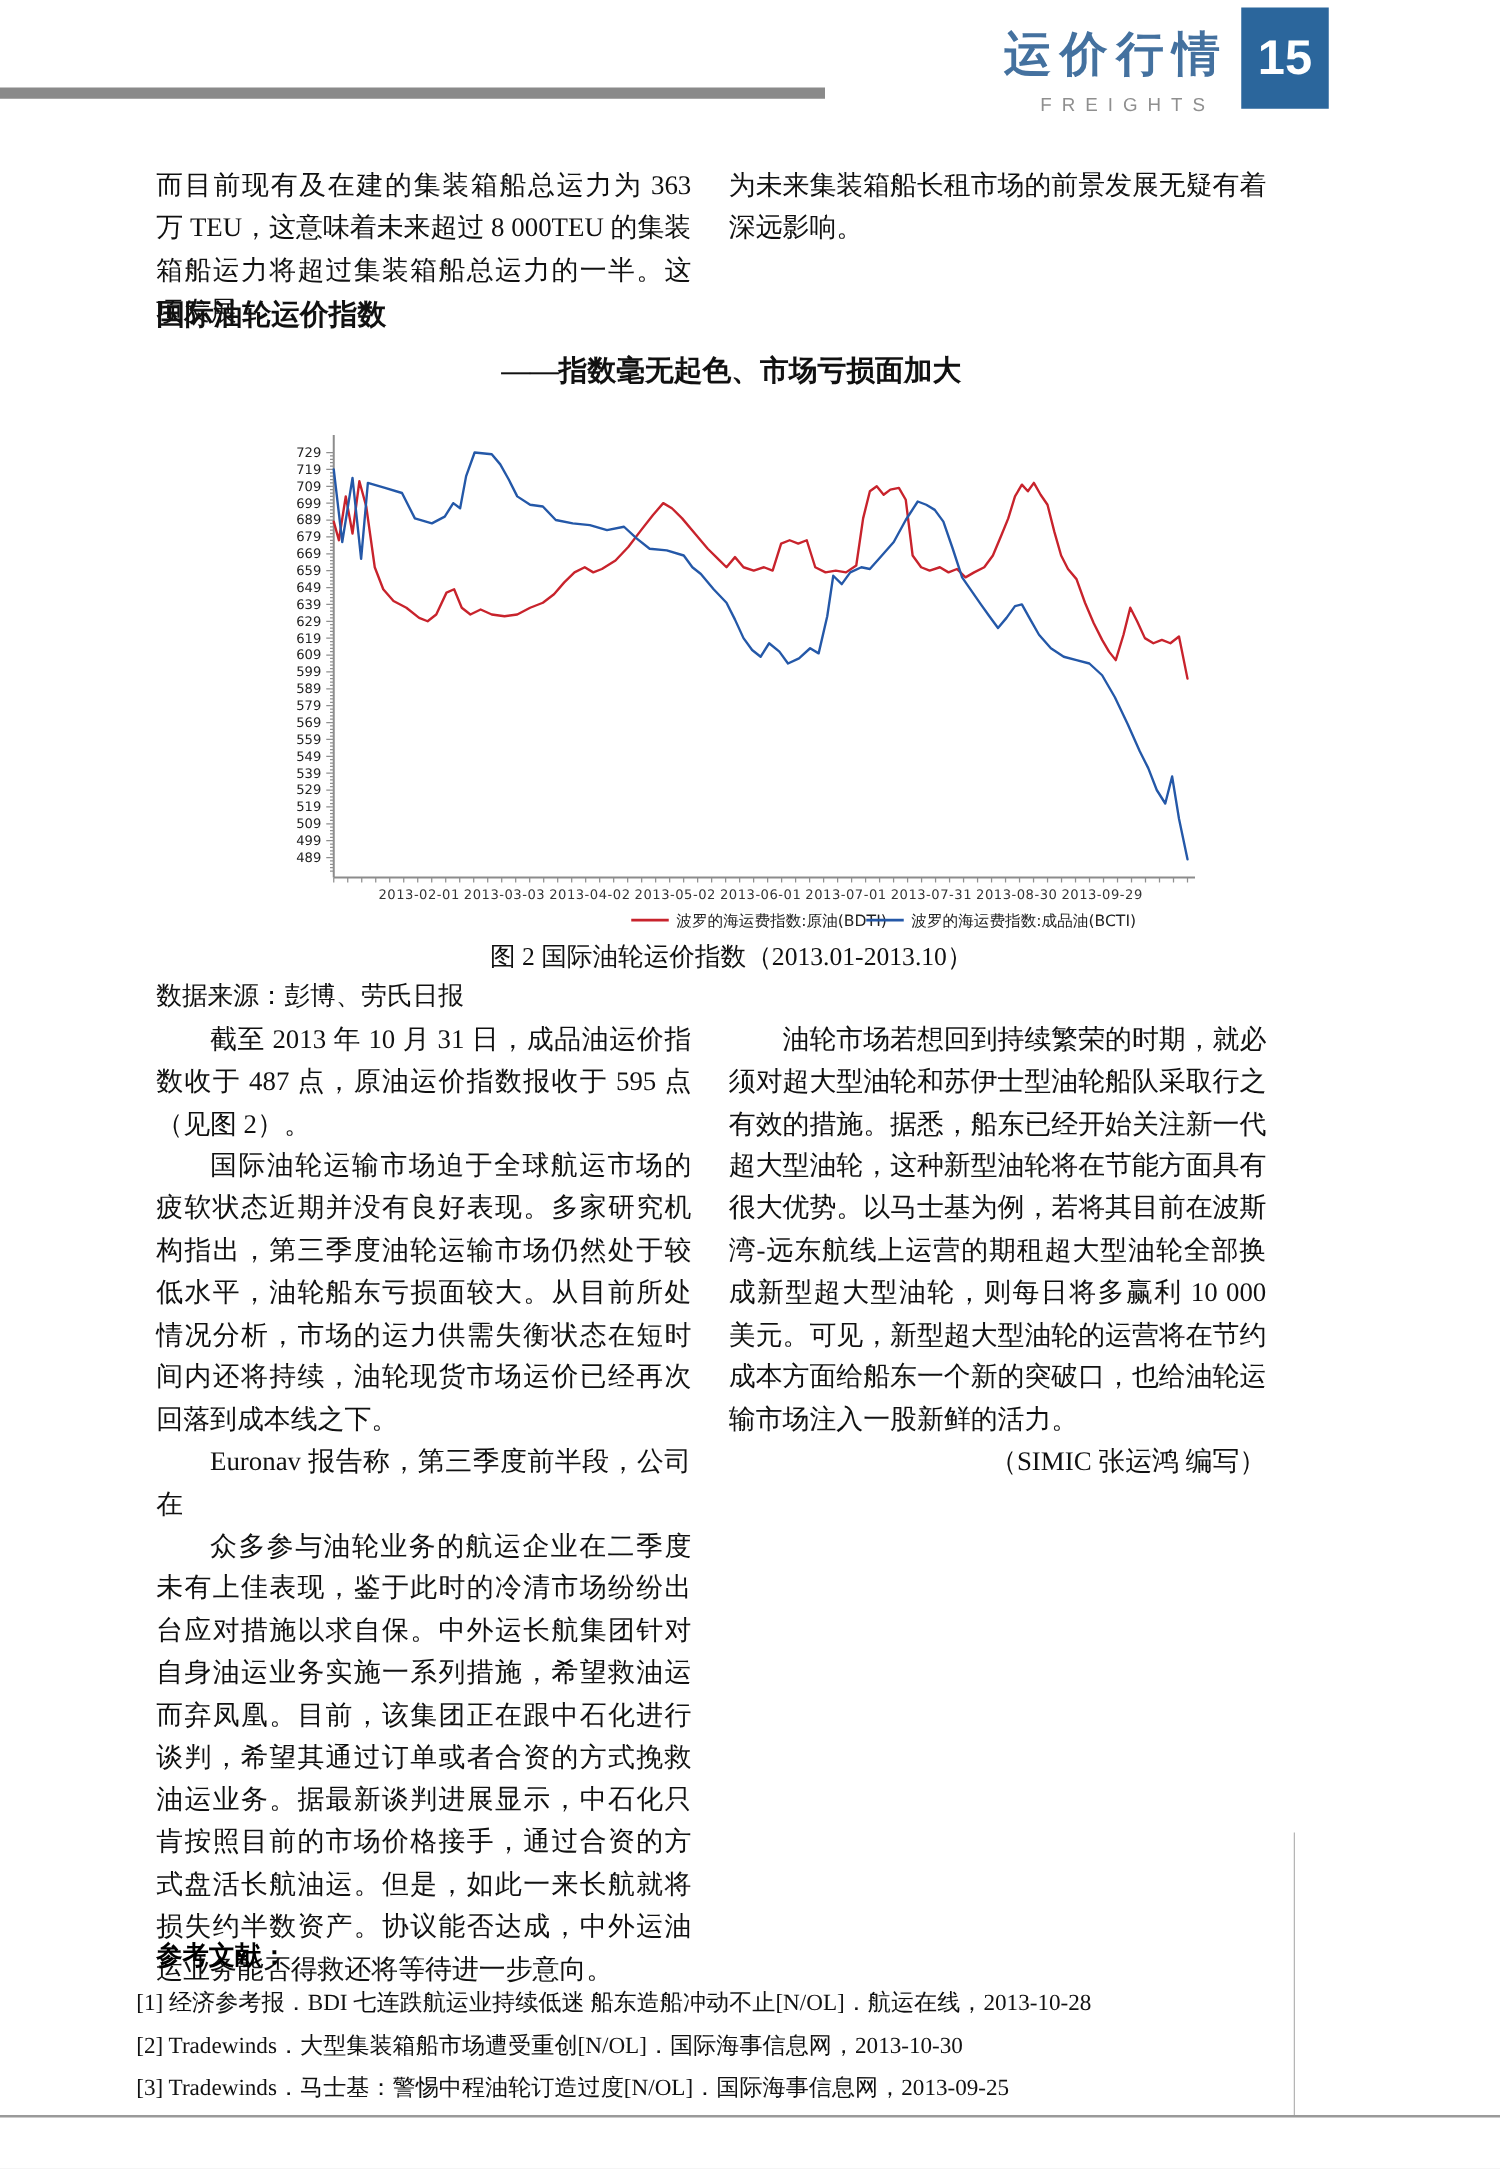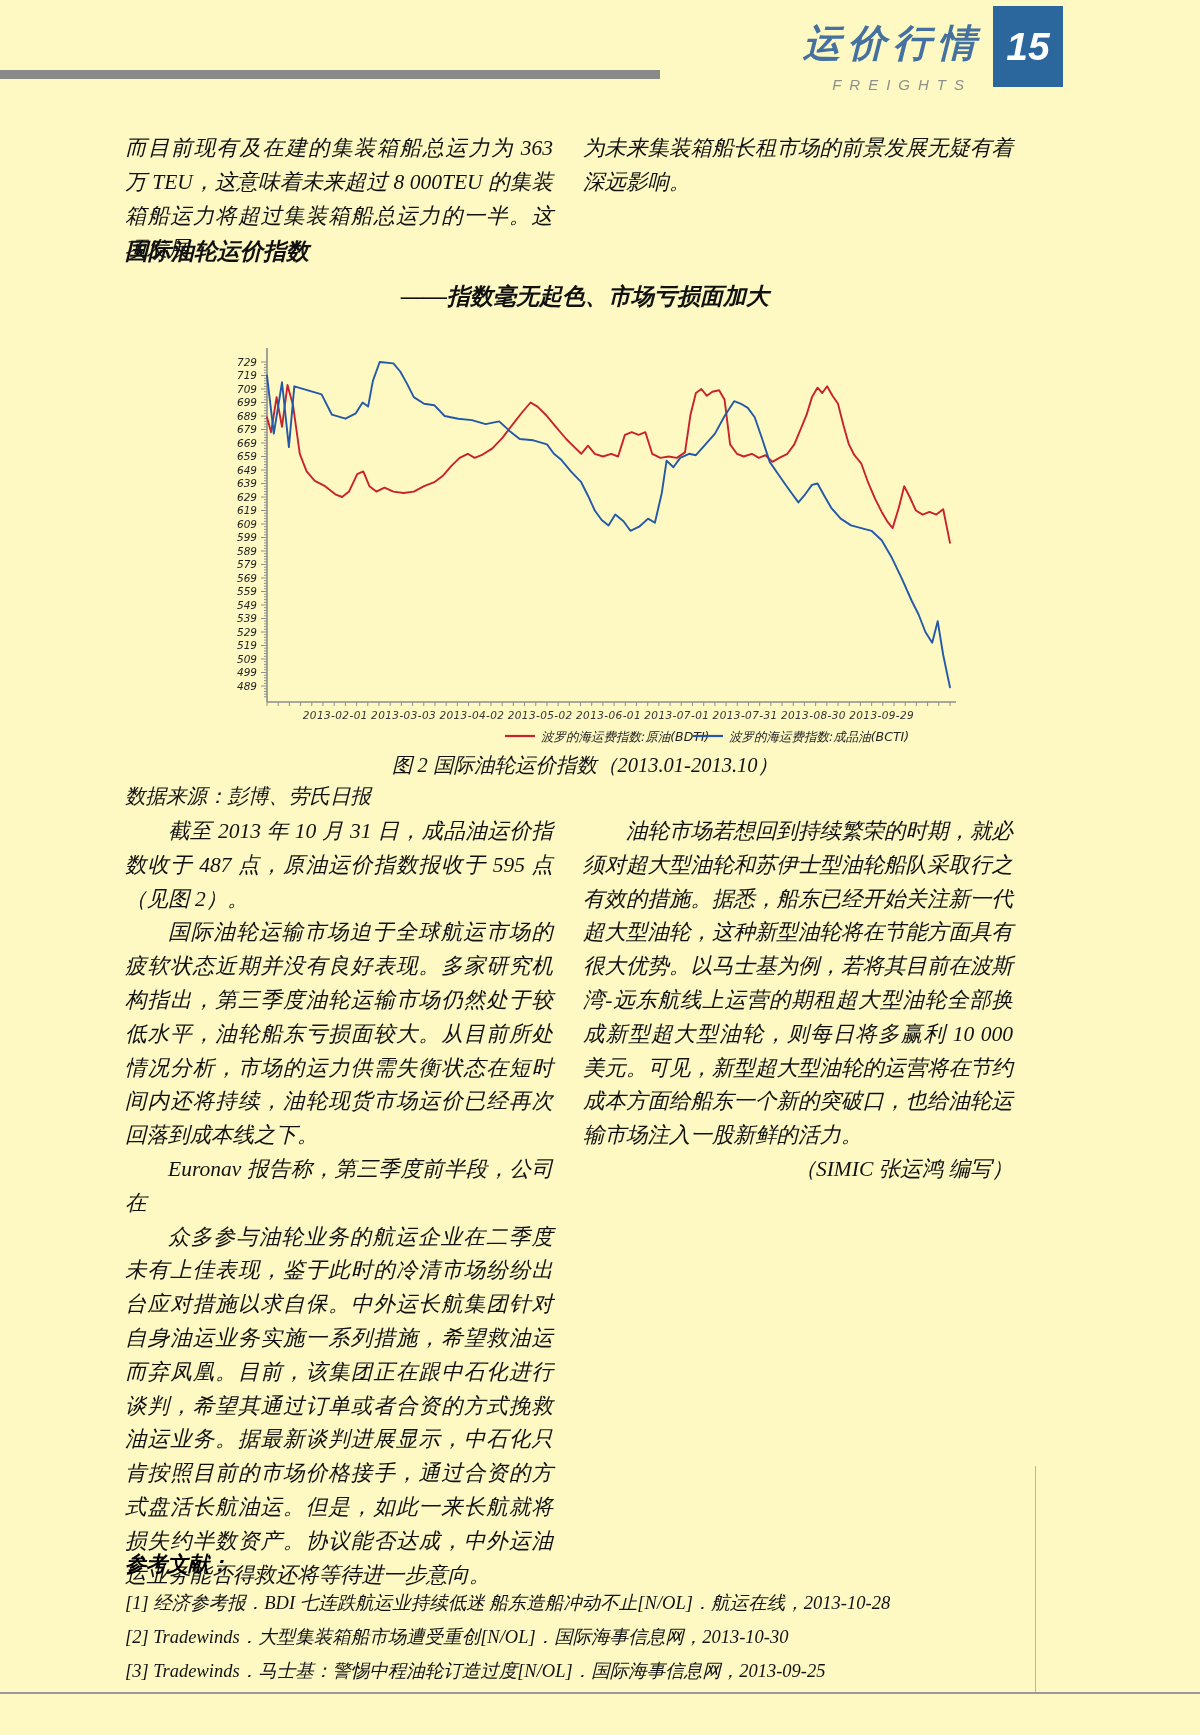--- a/index.html
+++ b/index.html
@@ -1,17 +1,17 @@
 <!DOCTYPE html>
 <html><head>
 <meta charset="utf-8">
 <style>
   html,body{margin:0;padding:0;background:#e8e8e8;}
-  .page{position:relative;width:1200px;height:1735px;background:#fef9c3;overflow:hidden;
-        font-family:"Liberation Serif","DejaVu Serif",serif;color:#111;font-style:italic;}
+  .page{position:relative;width:1200px;height:1735px;background:#ffffff;overflow:hidden;
+        font-family:"Liberation Serif","DejaVu Serif",serif;color:#111;}
   .abs{position:absolute;}
   
   .hdr-bar{left:0;top:70px;width:660px;height:9px;background:#8a8a8a;}
   .hdr-title{right:217px;top:18px;font-family:"Liberation Sans","DejaVu Sans",sans-serif;
              font-size:38px;font-weight:bold;letter-spacing:7px;color:#44719f;}
   .hdr-en{right:228px;top:76px;font-family:"Liberation Sans","DejaVu Sans",sans-serif;
           font-size:15px;letter-spacing:8px;color:#8f8f8f;}
   .hdr-box{left:993px;top:6px;width:70px;height:81px;background:#2b669c;
            display:flex;align-items:center;justify-content:center;}
   .hdr-box span{color:#ffffff;font-family:"Liberation Sans","DejaVu Sans",sans-serif;
@@ -22,21 +22,21 @@
   .col p.noindent{text-indent:0;}
   .sec-head{left:125px;top:236px;font-size:23px;font-weight:bold;}
   .sec-sub{left:215px;top:281px;width:740px;text-align:center;font-size:23px;font-weight:bold;}
   .fig-caption{left:215px;top:751px;width:740px;text-align:center;font-size:20.5px;}
   .fig-source{left:125px;top:782px;font-size:20.5px;}
   .byline{text-align:right;text-indent:0;margin-top:2px;}
   
   .ref-head{left:125px;top:1550px;font-family:"Liberation Sans","DejaVu Sans",sans-serif;
             font-size:21px;font-weight:bold;color:#000;}
   .ref-item{font-size:18.5px;line-height:34px;}
-  .refs{left:125px;top:1586px;width:920px;}
+  .refs{left:109px;top:1586px;width:920px;}
   
   .foot-line{left:0;top:1692px;width:1200px;height:2px;background:#9a9a9a;}
   .col-rule{left:1035px;top:1466px;width:1px;height:226px;background:#b5b5b5;}
   .foot-text{left:0;top:1702px;width:1010px;text-align:right;
              font-family:"Liberation Sans","DejaVu Sans",sans-serif;font-size:19.5px;color:#222;}
   
   .chart-holder{left:205px;top:322px;width:760px;height:430px;}
   .chart-holder svg{display:block;}
   .ticklab{font-family:"DejaVu Sans","Liberation Sans",sans-serif;font-size:10.5px;fill:#222;}
   .datelab{font-family:"DejaVu Sans","Liberation Sans",sans-serif;font-size:10.5px;fill:#333;letter-spacing:0.4px;}

